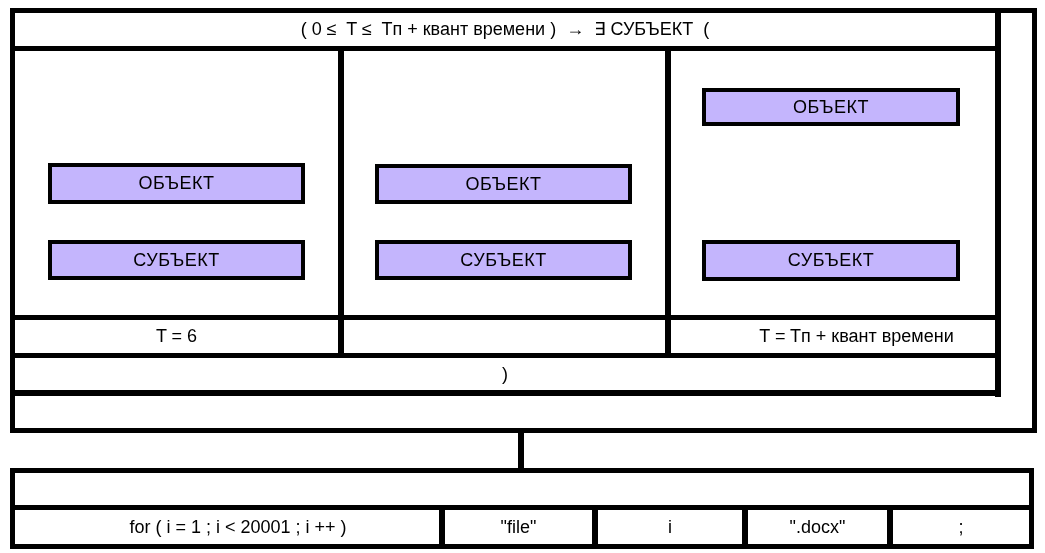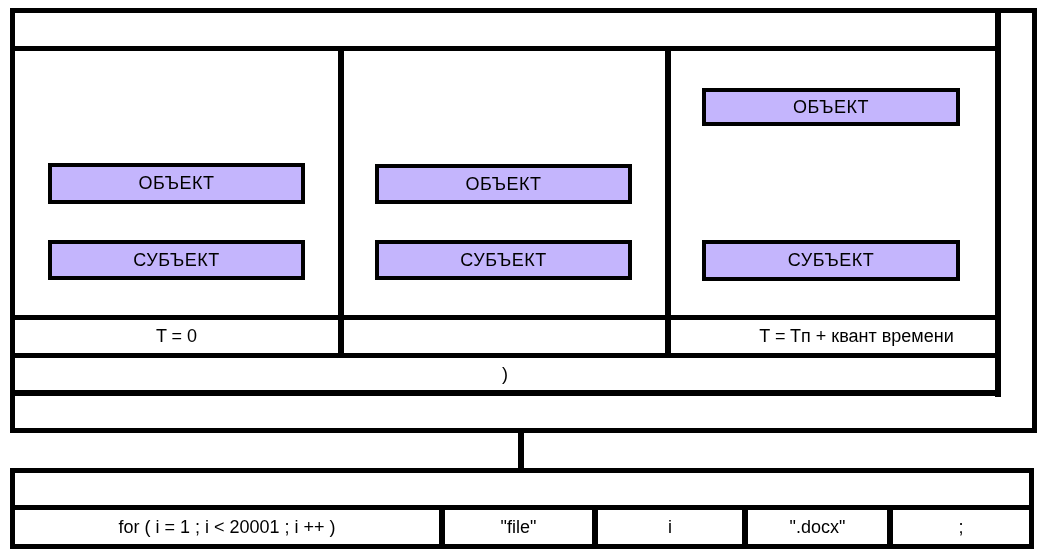--- a/index.html
+++ b/index.html
@@ -48,52 +48,53 @@
 <body>
 
 <div id="stage">
 
   <div class="frame" style="left:10px; top:8px; width:1027px; height:425px;"></div>
 
   <div class="line" style="left:995px; top:8px; width:6px; height:389px;"></div>
 
   <div class="line" style="left:10px; top:46px; width:991px; height:5px;"></div>
 
+  <div class="txt" style="left:15px; top:12px; width:980px; height:33px;">( 0 ≤  T ≤  Tп + квант времени )  →  ∃ СУБЪЕКТ  (</div>
 
   <div class="line" style="left:338px; top:46px; width:6px; height:312px;"></div>
   <div class="line" style="left:665px; top:46px; width:6px; height:312px;"></div>
 
   <div class="line" style="left:10px; top:315px; width:991px; height:5px;"></div>
   <div class="line" style="left:10px; top:353px; width:991px; height:5px;"></div>
   <div class="line" style="left:10px; top:390px; width:991px; height:6px;"></div>
 
   <div class="smallbox" style="left:48px; top:163px; width:257px; height:41px;">ОБЪЕКТ</div>
   <div class="smallbox" style="left:48px; top:240px; width:257px; height:40px;">СУБЪЕКТ</div>
 
   <div class="smallbox" style="left:375px; top:164px; width:257px; height:40px;">ОБЪЕКТ</div>
   <div class="smallbox" style="left:375px; top:240px; width:257px; height:40px;">СУБЪЕКТ</div>
 
   <div class="smallbox" style="left:702px; top:88px; width:258px; height:38px;">ОБЪЕКТ</div>
   <div class="smallbox" style="left:702px; top:240px; width:258px; height:41px;">СУБЪЕКТ</div>
 
-  <div class="txt" style="left:15px; top:320px; width:323px; height:33px;">T = 0</div>
+  <div class="txt" style="left:15px; top:320px; width:323px; height:33px;">T = 6</div>
   <div class="txt" style="left:671px; top:320px; width:371px; height:33px;">T = Tп + квант времени</div>
 
   <div class="txt" style="left:15px; top:358px; width:980px; height:32px;">)</div>
 
   <div class="line" style="left:518px; top:433px; width:6px; height:36px;"></div>
 
   <div class="frame" style="left:10px; top:468px; width:1024px; height:81px;"></div>
 
   <div class="line" style="left:10px; top:505px; width:1024px; height:5px;"></div>
 
   <div class="line" style="left:439px; top:505px; width:6px; height:44px;"></div>
   <div class="line" style="left:592px; top:505px; width:6px; height:44px;"></div>
   <div class="line" style="left:742px; top:505px; width:6px; height:44px;"></div>
   <div class="line" style="left:887px; top:505px; width:6px; height:44px;"></div>
 
-  <div class="txt" style="left:15px; top:510px; width:424px; height:34px;">for ( i = 1 ; i &lt; 20001 ; i ++ )</div>
+  <div class="txt" style="left:15px; top:510px; width:424px; height:34px;padding-left:11px;">for ( i = 1 ; i &lt; 20001 ; i ++ )</div>
   <div class="txt" style="left:445px; top:510px; width:147px; height:34px;">"file"</div>
   <div class="txt" style="left:598px; top:510px; width:144px; height:34px;">i</div>
   <div class="txt" style="left:748px; top:510px; width:139px; height:34px;">".docx"</div>
   <div class="txt" style="left:893px; top:510px; width:136px; height:34px;">;</div>
 
 </div>
 
 </body></html>

